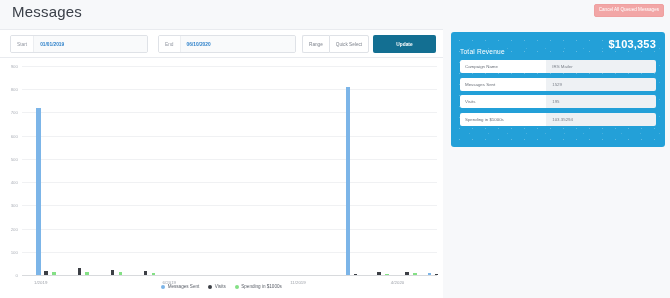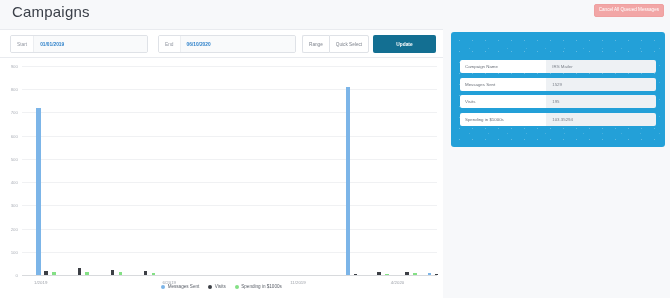--- a/index.html
+++ b/index.html
@@ -143,21 +143,21 @@
     font-size: 4.4px; display: flex; align-items: center; padding-left: 6px;
     white-space: nowrap; overflow: hidden;
   }
 </style>
 </head>
 <body>
 
 <div id="app">
 
   <div class="header">
-    <div class="page-title">Campaigns</div>
+    <div class="page-title">Messages</div>
     <button class="cancel-btn">Cancel All Queued Messages</button>
   </div>
 
   <div class="filterbar">
 
     <div class="fgroup" id="grp-start">
       <span class="lab">Start</span>
       <span class="val">01/01/2019</span>
     </div>
 
@@ -229,20 +229,24 @@
         </div>
         <div class="li">
           <span class="dot" style="background: rgb(132, 224, 133);"></span>
           <span>Spending in $1000s</span>
         </div>
       </div>
   </div>
 
   <div class="revcard">
     <div class="speckle"></div>
+    <div class="rev-head">
+      <span class="rev-title">Total Revenue</span>
+      <span class="rev-amount">$103,353</span>
+    </div>
     <div class="rev-rows" id="rev-rows">
         <div class="rrow">
           <div class="k">Campaign Name</div>
           <div class="v">IRS Mailer</div>
         </div>
         <div class="rrow">
           <div class="k">Messages Sent</div>
           <div class="v">1529</div>
         </div>
         <div class="rrow">

